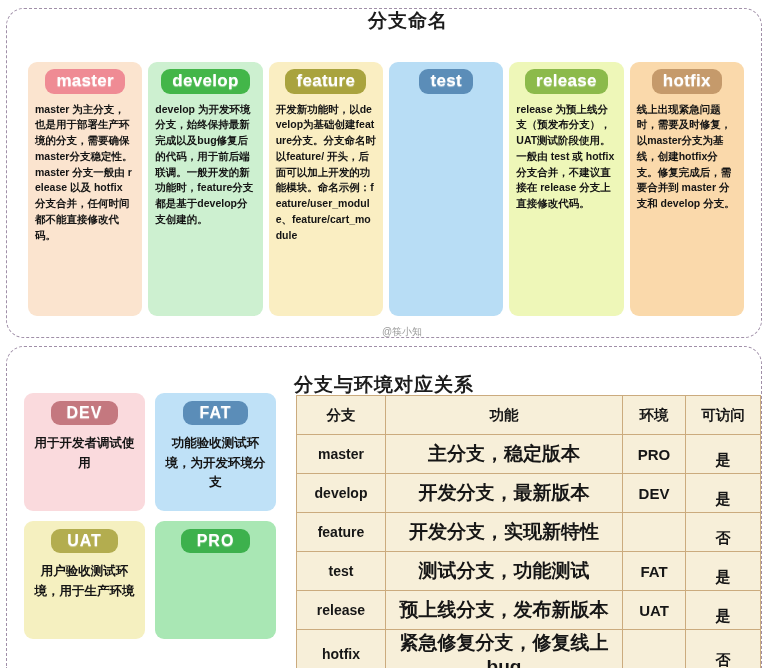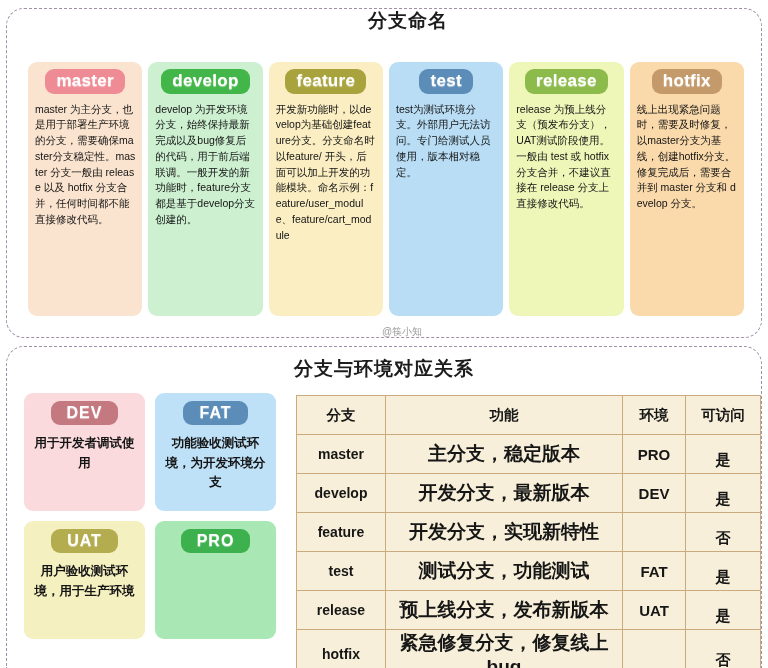--- a/index.html
+++ b/index.html
@@ -42,21 +42,21 @@
   .section-title {
     position: absolute;
     width: 100%;
     text-align: center;
     font-size: 19px;
     font-weight: bold;
     color: #1c1c1c;
     letter-spacing: 1px;
   }
   #title-naming { top: 8px; padding-left: 24px; }
-  #title-envmap { top: 356px; }
+  #title-envmap { top: 372px; }
 
   
   #branch-cards {
     position: absolute;
     left: 28px;
     top: 62px;
     width: 716px;
     height: 254px;
     display: flex;
     gap: 6px;
@@ -81,21 +81,21 @@
     letter-spacing: 0.3px;
     text-shadow: 0 1px 1px rgba(255,255,255,0.55);
     line-height: 1.15;
     white-space: nowrap;
     margin-bottom: 8px;
   }
   .branch-desc {
     font-size: 10.5px;
     line-height: 1.5;
     color: #141414;
-    font-weight: normal;
+    font-weight: bold;
     text-align: left;
     width: 100%;
     word-break: break-all;
   }
 
   
   #watermark {
     position: absolute;
     left: 18px;
     top: 325px;
@@ -187,21 +187,20 @@
     <div class="branch-card" style="background: rgb(205, 240, 208);">
       <span class="branch-badge" style="background: rgb(67, 182, 73);">develop</span>
       <div class="branch-desc">develop 为开发环境分支，始终保持最新完成以及bug修复后的代码，用于前后端联调。一般开发的新功能时，feature分支都是基于develop分支创建的。</div>
     </div>
     <div class="branch-card" style="background: rgb(250, 238, 194);">
       <span class="branch-badge" style="background: rgb(169, 163, 62);">feature</span>
       <div class="branch-desc">开发新功能时，以develop为基础创建feature分支。分支命名时以feature/ 开头，后面可以加上开发的功能模块。命名示例：feature/user_module、feature/cart_module</div>
     </div>
     <div class="branch-card" style="background: rgb(184, 221, 245);">
       <span class="branch-badge" style="background: rgb(91, 141, 184);">test</span>
-      <div class="branch-desc">test为测试环境分支。外部用户无法访问。专门给测试人员使用，版本相对稳定。</div>
     </div>
     <div class="branch-card" style="background: rgb(238, 247, 184);">
       <span class="branch-badge" style="background: rgb(140, 186, 75);">release</span>
       <div class="branch-desc">release 为预上线分支（预发布分支），UAT测试阶段使用。一般由 test 或 hotfix 分支合并，不建议直接在 release 分支上直接修改代码。</div>
     </div>
     <div class="branch-card" style="background: rgb(250, 217, 171);">
       <span class="branch-badge" style="background: rgb(197, 154, 107);">hotfix</span>
       <div class="branch-desc">线上出现紧急问题时，需要及时修复，以master分支为基线，创建hotfix分支。修复完成后，需要合并到 master 分支和 develop 分支。</div>
     </div>
   </div>

